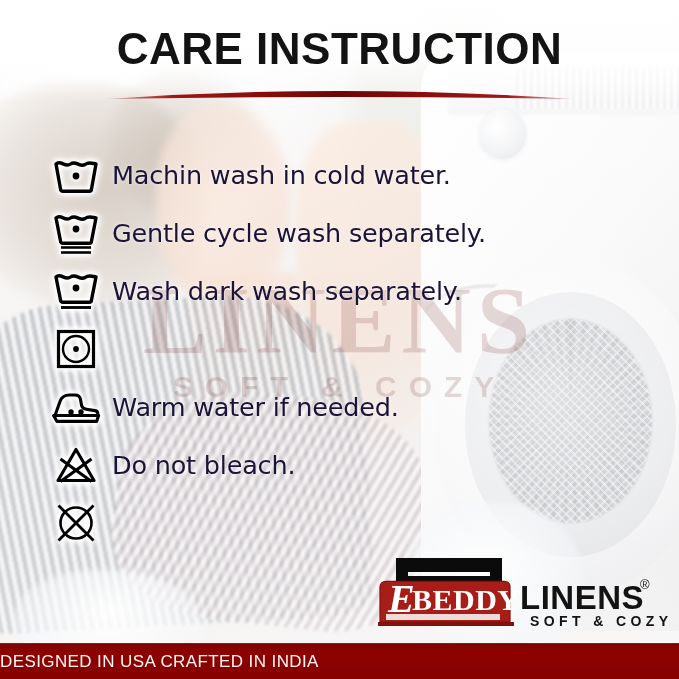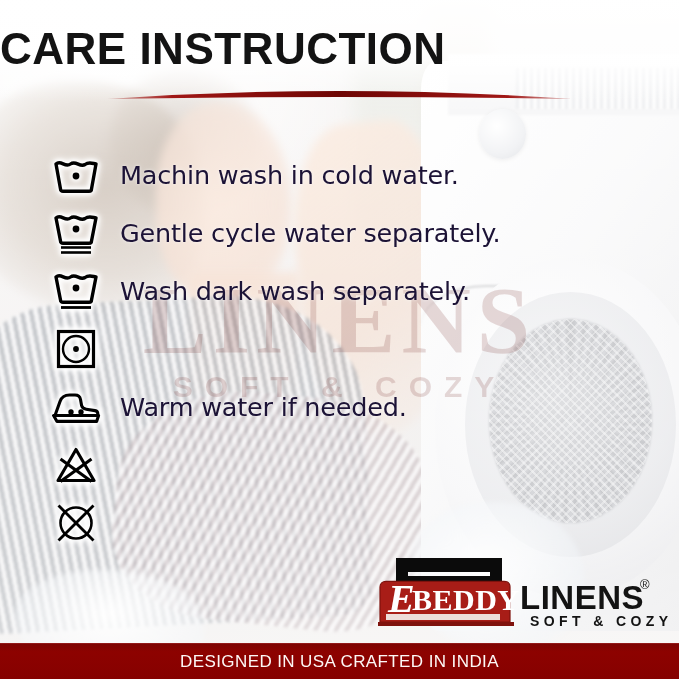--- a/index.html
+++ b/index.html
@@ -200,20 +200,21 @@
   }
   .wm-line2 {
     font-family: "Liberation Sans", sans-serif;
     font-size: 30px; font-weight: 700; letter-spacing: 12px;
     color: #6b1a18; margin-top: 4px;
   }
 
   
   .title {
     position: absolute; left: 0; top: 24px; width: 100%;
+    text-align: center;
     font-family: "Liberation Sans", sans-serif;
     font-weight: 700;
     font-size: 44px;
     letter-spacing: 0.5px;
     color: #131313;
     text-shadow: 0 1px 0 rgba(255,255,255,0.9);
   }
   
   .divider-wrap {
     position: absolute; left: 50%; top: 86px; transform: translateX(-50%);
@@ -241,36 +242,35 @@
       drop-shadow(0 0 3px rgba(255,255,255,0.95));
   }
   .row-text {
     font-family: "DejaVu Sans", sans-serif;
     font-size: 25.5px;
     font-weight: 400;
     color: #1c1336;
     letter-spacing: -0.2px;
     white-space: nowrap;
     text-shadow: 0 0 3px rgba(255,255,255,0.55), 0 0 6px rgba(255,255,255,0.4);
-    margin-left: 8px;
   }
 
   
   .logo {
     position: absolute; left: 378px; top: 558px;
     width: 290px; height: 82px;
   }
   .logo svg { display: block; }
 
   
   .banner {
     position: absolute; left: 0; bottom: 0; width: 100%; height: 36px;
     background: linear-gradient(180deg, #7d0402 0%, #8d0200 22%, #860100 100%);
     border-top: 1px solid rgba(255,255,255,0.10);
-    display: flex; align-items: center; justify-content: center;
+    display: flex; align-items: center; 
   }
   .banner-text {
     font-family: "Liberation Sans", sans-serif;
     font-size: 17px; font-weight: 400;
     color: #fdf8f6;
     letter-spacing: 0.4px;
   }
 </style>
 </head>
 <body>
@@ -346,21 +346,21 @@
     <div class="row">
       <div class="icon-cell">
         <svg width="46" height="44" viewBox="0 0 46 44">
           <path d="M3 7 C8 2.5 12 11 17.5 7 C23 3 27 11 32 7.5 C36 4.5 39.5 6.5 43 7
                    L38.5 30 C38.5 31.4 37.4 32.2 36 32.2 L10 32.2 C8.6 32.2 7.5 31.4 7.5 30 Z" fill="none" stroke="#000" stroke-width="3.4" stroke-linejoin="round"></path>
           <circle cx="23" cy="18" r="3.4" fill="#000"></circle>
           <line x1="8" y1="36.5" x2="38" y2="36.5" stroke="#000" stroke-width="2.6"></line>
           <line x1="8" y1="41.5" x2="38" y2="41.5" stroke="#000" stroke-width="2.6"></line>
         </svg>
       </div>
-      <div class="row-text">Gentle cycle water separately.</div>
+      <div class="row-text">Gentle cycle wash separately.</div>
     </div>
 
     <div class="row">
       <div class="icon-cell">
         <svg width="46" height="42" viewBox="0 0 46 42">
           <path d="M3 7 C8 2.5 12 11 17.5 7 C23 3 27 11 32 7.5 C36 4.5 39.5 6.5 43 7
                    L38.5 30 C38.5 31.4 37.4 32.2 36 32.2 L10 32.2 C8.6 32.2 7.5 31.4 7.5 30 Z" fill="none" stroke="#000" stroke-width="3.4" stroke-linejoin="round"></path>
           <circle cx="23" cy="18" r="3.4" fill="#000"></circle>
           <line x1="8" y1="37.5" x2="38" y2="37.5" stroke="#000" stroke-width="2.8"></line>
         </svg>
@@ -394,20 +394,21 @@
     </div>
 
     <div class="row">
       <div class="icon-cell">
         <svg width="42" height="38" viewBox="0 0 42 38">
           <path d="M21 3.5 L39 34.5 L3 34.5 Z" fill="none" stroke="#000" stroke-width="3.1" stroke-linejoin="round"></path>
           <line x1="5.5" y1="13" x2="36.5" y2="35.5" stroke="#000" stroke-width="3.1"></line>
           <line x1="36.5" y1="13" x2="5.5" y2="35.5" stroke="#000" stroke-width="3.1"></line>
         </svg>
       </div>
+      <div class="row-text">Do not bleach.</div>
     </div>
 
     <div class="row">
       <div class="icon-cell">
         <svg width="42" height="42" viewBox="0 0 42 42">
           <circle cx="21" cy="21" r="15.5" fill="none" stroke="#000" stroke-width="2.6"></circle>
           <line x1="3.5" y1="3.5" x2="38.5" y2="38.5" stroke="#000" stroke-width="2.9"></line>
           <line x1="38.5" y1="3.5" x2="3.5" y2="38.5" stroke="#000" stroke-width="2.9"></line>
         </svg>
       </div>

